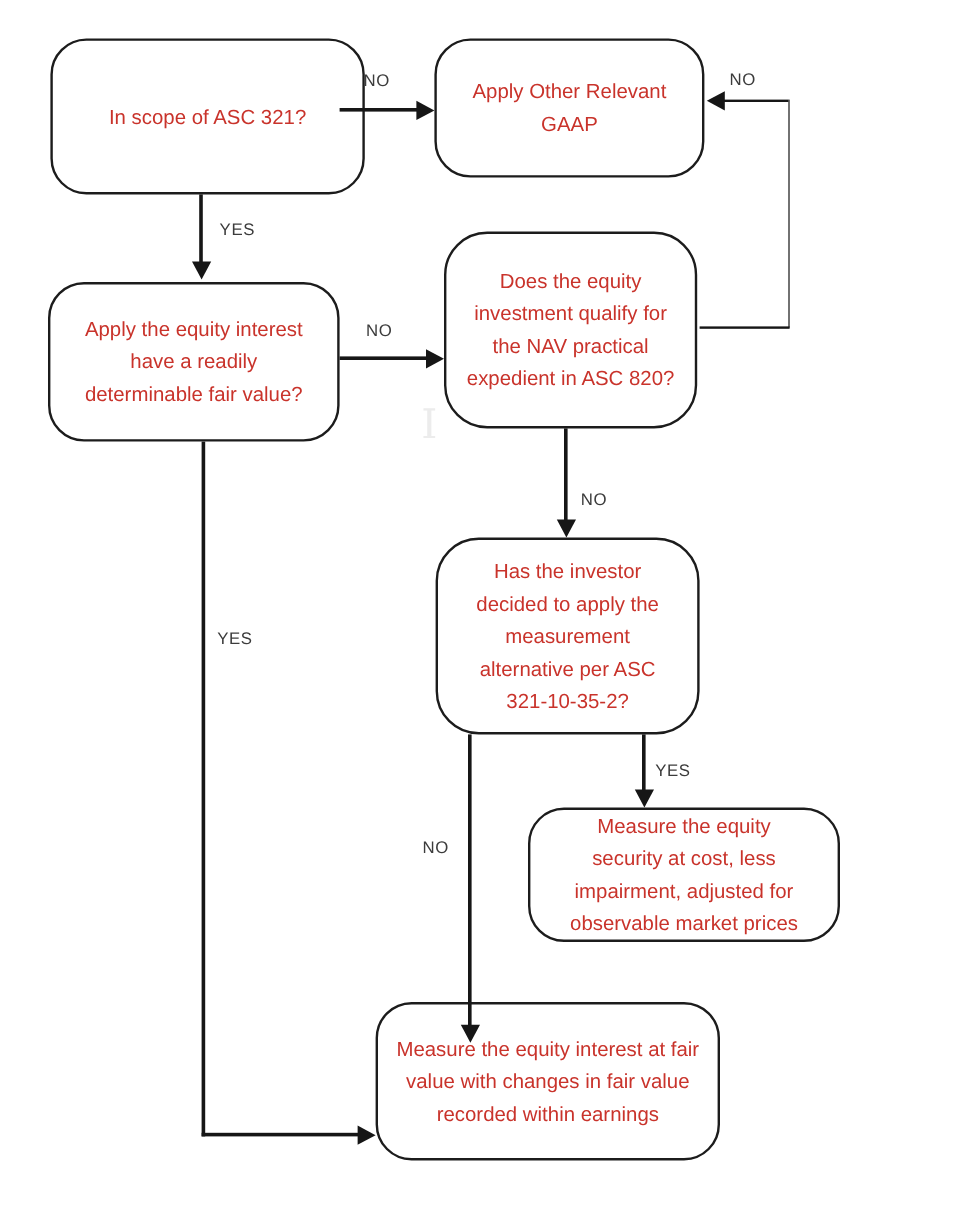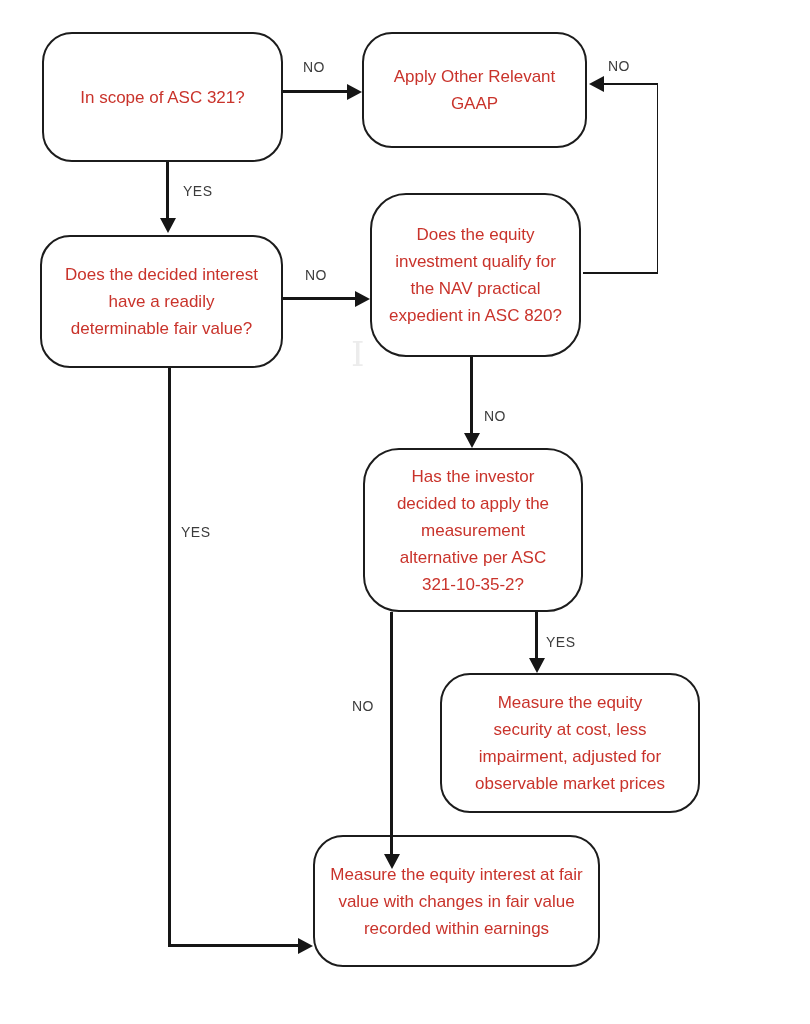--- a/index.html
+++ b/index.html
@@ -27,26 +27,26 @@
     color: #c9332b;
     font-size: 17px;
     line-height: 27px;
     text-align: center;
     display: flex;
     align-items: center;
     justify-content: center;
     box-sizing: border-box;
   }
   .node .txt { width: 100%; }
-  #node-scope { left: 42px;  top: 32px;  width: 241px; height: 130px; padding: 0 16px; }
+  #node-scope { left: 42px;  top: 32px;  width: 262px; height: 130px; padding: 0 16px; }
   #node-gaap  { left: 362px; top: 32px;  width: 225px; height: 116px; padding: 0 16px; }
   #node-rdfv  { left: 40px;  top: 235px; width: 243px; height: 133px; padding: 0 16px; }
   #node-nav   { left: 370px; top: 193px; width: 211px; height: 164px; padding: 0 17px; border-radius: 36px; }
   #node-alt   { left: 363px; top: 448px; width: 220px; height: 164px; padding: 0 17px; border-radius: 36px; justify-content: flex-end; }
-  #node-cost  { left: 440px; top: 673px; width: 260px; height: 140px; padding: 0 26px; }
+  #node-cost  { left: 440px; top: 673px; width: 260px; height: 112px; padding: 0 26px; }
   #node-fv    { left: 313px; top: 835px; width: 287px; height: 132px; padding: 0 10px; }
 
   .edge {
     position: absolute;
     background: #161616;
   }
   .h-line { height: 3px; }
   .v-line { width: 3px; }
   .h-thin { height: 1.5px; }
   .v-thin { width: 1.5px; }
@@ -96,21 +96,21 @@
 
   <div class="node" id="node-scope">
     <div class="txt">In scope of ASC 321?</div>
   </div>
 
   <div class="node" id="node-gaap">
     <div class="txt">Apply Other Relevant GAAP</div>
   </div>
 
   <div class="node" id="node-rdfv">
-    <div class="txt">Does the decided interest have a readily determinable fair value?</div>
+    <div class="txt">Apply the equity interest have a readily determinable fair value?</div>
   </div>
 
   <div class="node" id="node-nav">
     <div class="txt">Does the equity investment qualify for the NAV practical expedient in ASC 820?</div>
   </div>
 
   <div class="node" id="node-alt">
     <div class="txt">Has the investor decided to apply the measurement alternative per ASC 321-10-35-2?</div>
   </div>
 

